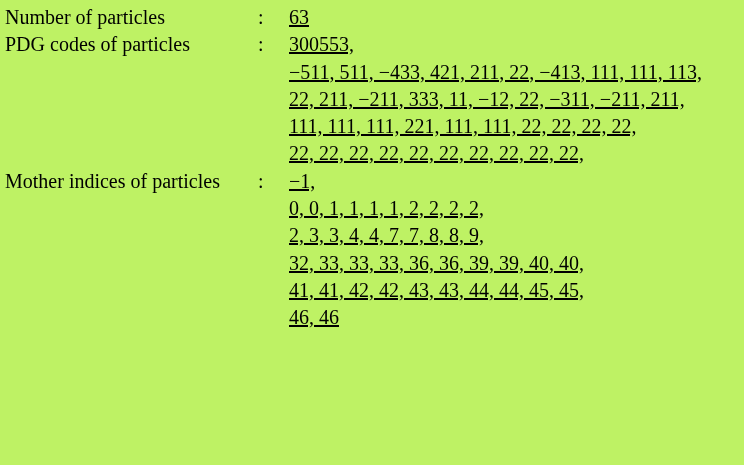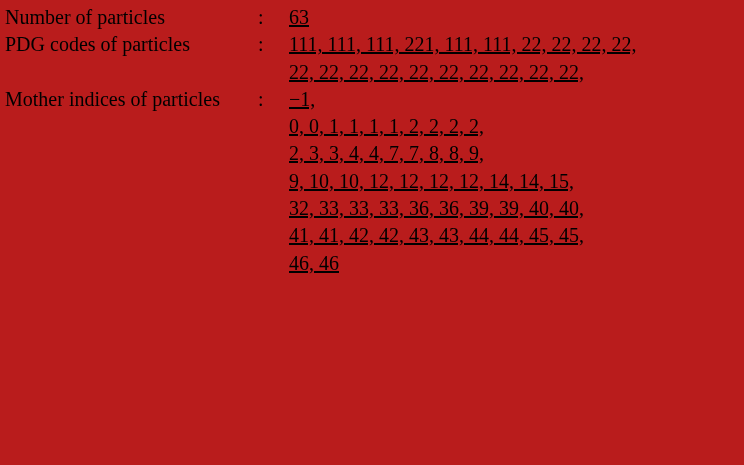--- a/index.html
+++ b/index.html
@@ -5,21 +5,21 @@
   html, body {
     margin: 0;
     padding: 0;
     background: #ffffff;
   }
   .page {
     width: 744px;
     height: 465px;
     box-sizing: border-box;
     padding: 4px 0 0 5px;
-    background: #b91c1c;
+    background: #bef264;
     color: #000000;
     font-family: "Liberation Serif", "DejaVu Serif", serif;
     font-size: 20px;
     line-height: 27.3px;
     overflow: hidden;
   }
   .field-row {
     display: grid;
     grid-template-columns: 253px 31px 1fr;
     align-items: start;
@@ -48,32 +48,34 @@
     <div class="colon-sep">:</div>
     <div class="value-lines">
       <div class="value-line">63</div>
     </div>
   </div>
 
   <div class="field-row">
     <div class="field-label">PDG codes of particles</div>
     <div class="colon-sep">:</div>
     <div class="value-lines">
+      <div class="value-line">300553,</div>
+      <div class="value-line">−511, 511, −433, 421, 211, 22, −413, 111, 111, 113,</div>
+      <div class="value-line">22, 211, −211, 333, 11, −12, 22, −311, −211, 211,</div>
       <div class="value-line">111, 111, 111, 221, 111, 111, 22, 22, 22, 22,</div>
       <div class="value-line">22, 22, 22, 22, 22, 22, 22, 22, 22, 22,</div>
     </div>
   </div>
 
   <div class="field-row">
     <div class="field-label">Mother indices of particles</div>
     <div class="colon-sep">:</div>
     <div class="value-lines">
       <div class="value-line">−1,</div>
       <div class="value-line">0, 0, 1, 1, 1, 1, 2, 2, 2, 2,</div>
       <div class="value-line">2, 3, 3, 4, 4, 7, 7, 8, 8, 9,</div>
-      <div class="value-line">9, 10, 10, 12, 12, 12, 12, 14, 14, 15,</div>
       <div class="value-line">32, 33, 33, 33, 36, 36, 39, 39, 40, 40,</div>
       <div class="value-line">41, 41, 42, 42, 43, 43, 44, 44, 45, 45,</div>
       <div class="value-line">46, 46</div>
     </div>
   </div>
 
 </div>
 
 </body></html>

